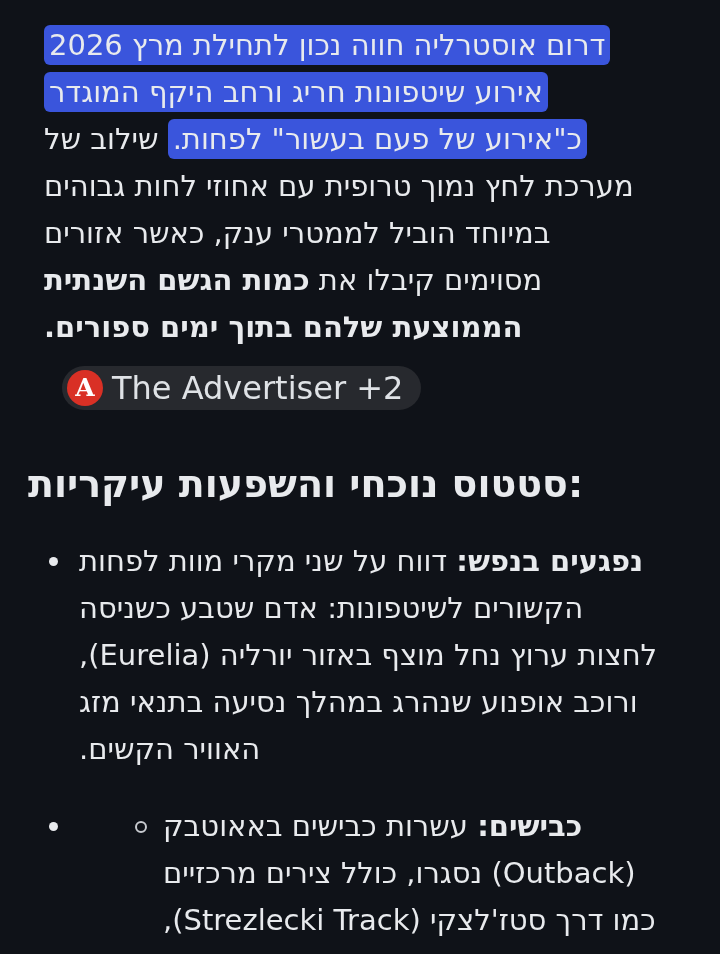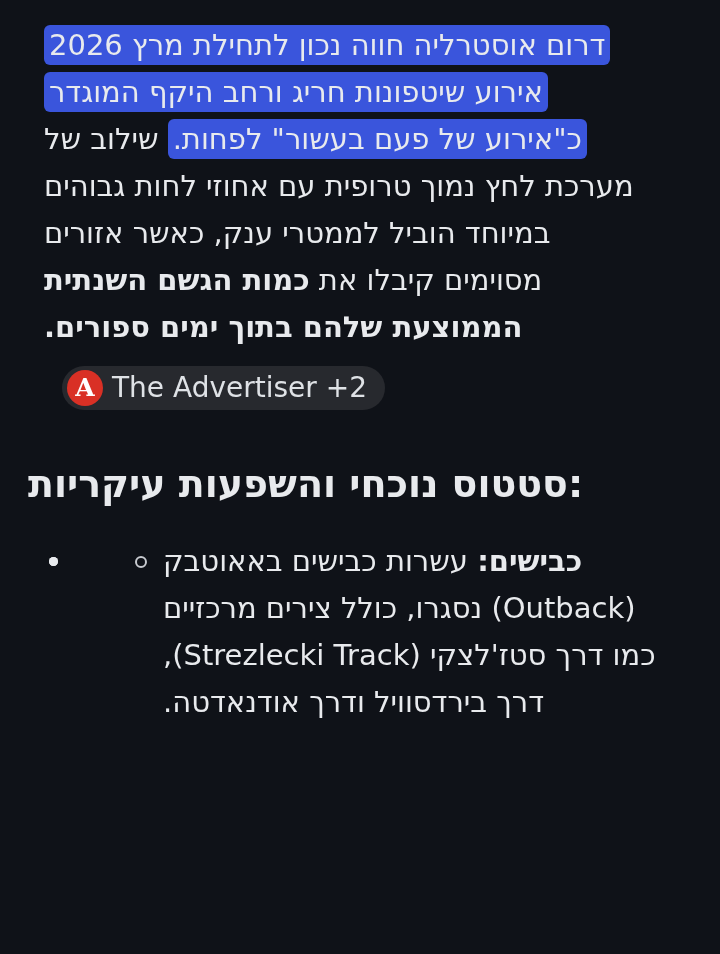--- a/index.html
+++ b/index.html
@@ -44,21 +44,21 @@
     background:#d93025;
     color:#ffffff;
     font-family:"DejaVu Serif",serif;
     font-weight:700;
     font-size:25px;
     display:flex;align-items:center;justify-content:center;
     flex:0 0 auto;
   }
   .chip-label{
     color:#dfe2e6;
-    font-size:28px;
+    font-size:32px;
     white-space:nowrap;
   }
   h3.section{
     margin:54px 0 34px 0;
     font-size:38px;
     font-weight:700;
     line-height:40px;
   }
   ul.lv1{
     list-style:none;
@@ -99,20 +99,21 @@
   <p class="intro"><bdi dir="rtl" lang="he"><span class="hl">דרום אוסטרליה חווה נכון לתחילת מרץ 2026 אירוע שיטפונות חריג ורחב היקף המוגדר כ"אירוע של פעם בעשור" לפחות.</span><span> שילוב של מערכת לחץ נמוך טרופית עם אחוזי לחות גבוהים במיוחד הוביל לממטרי ענק, כאשר אזורים מסוימים קיבלו את </span><span class="b">כמות הגשם השנתית הממוצעת שלהם בתוך ימים ספורים.</span></bdi> <span class="chip">
         <span class="chip-logo" style="background: rgb(217, 48, 37);">A</span>
         <span class="chip-label">The Advertiser +2</span>
       </span></p>
 
   <h3 class="section">סטטוס נוכחי והשפעות עיקריות:</h3>
 
   <ul class="lv1">
     <li>
       <span class="marker"></span>
+      <span><bdi dir="rtl" lang="he"><span class="b">נפגעים בנפש:</span><span> דווח על שני מקרי מוות לפחות הקשורים לשיטפונות: אדם שטבע כשניסה לחצות ערוץ נחל מוצף באזור יורליה (Eurelia), ורוכב אופנוע שנהרג במהלך נסיעה בתנאי מזג האוויר הקשים.</span></bdi></span>
     </li>
     <li>
       <span class="marker"></span>
       <ul class="lv2">
         <li>
           <span class="marker"></span>
           <span><bdi dir="rtl" lang="he"><span class="b">כבישים:</span><span> עשרות כבישים באאוטבק (Outback) נסגרו, כולל צירים מרכזיים כמו דרך סטז'לצקי (Strezlecki Track), דרך בירדסוויל ודרך אודנאדטה.</span></bdi></span>
         </li>
       </ul>
     </li>

